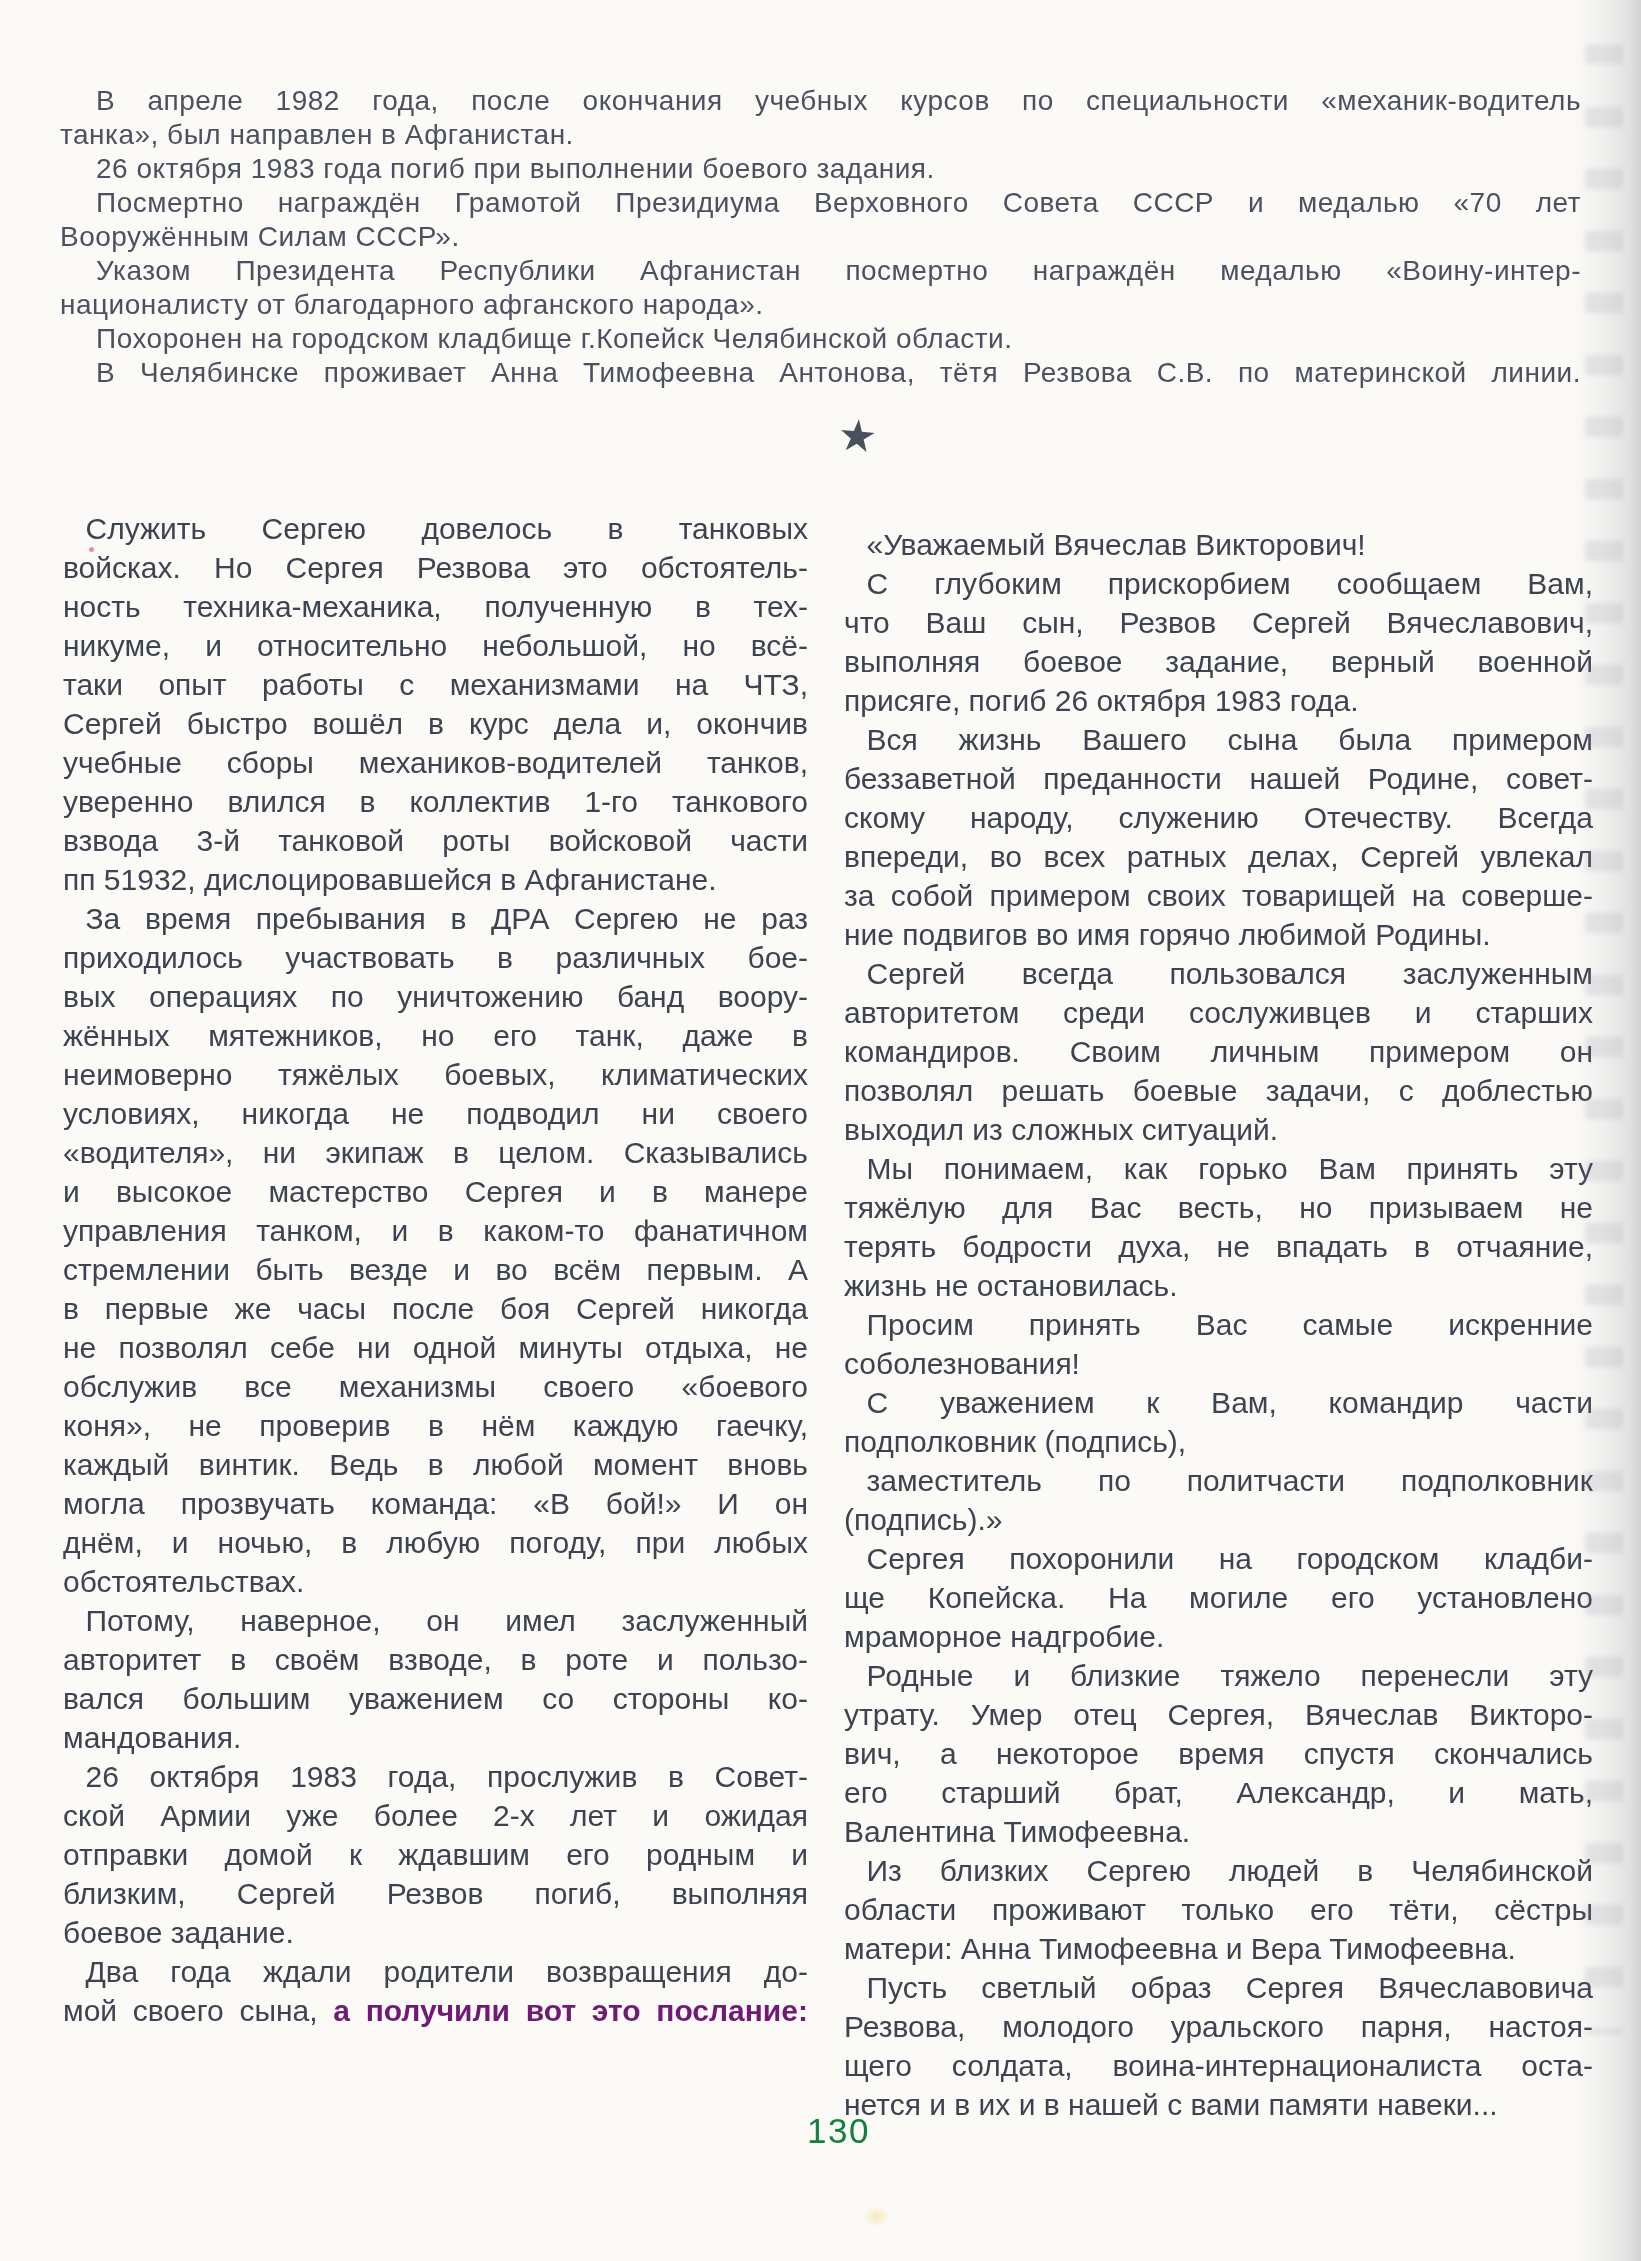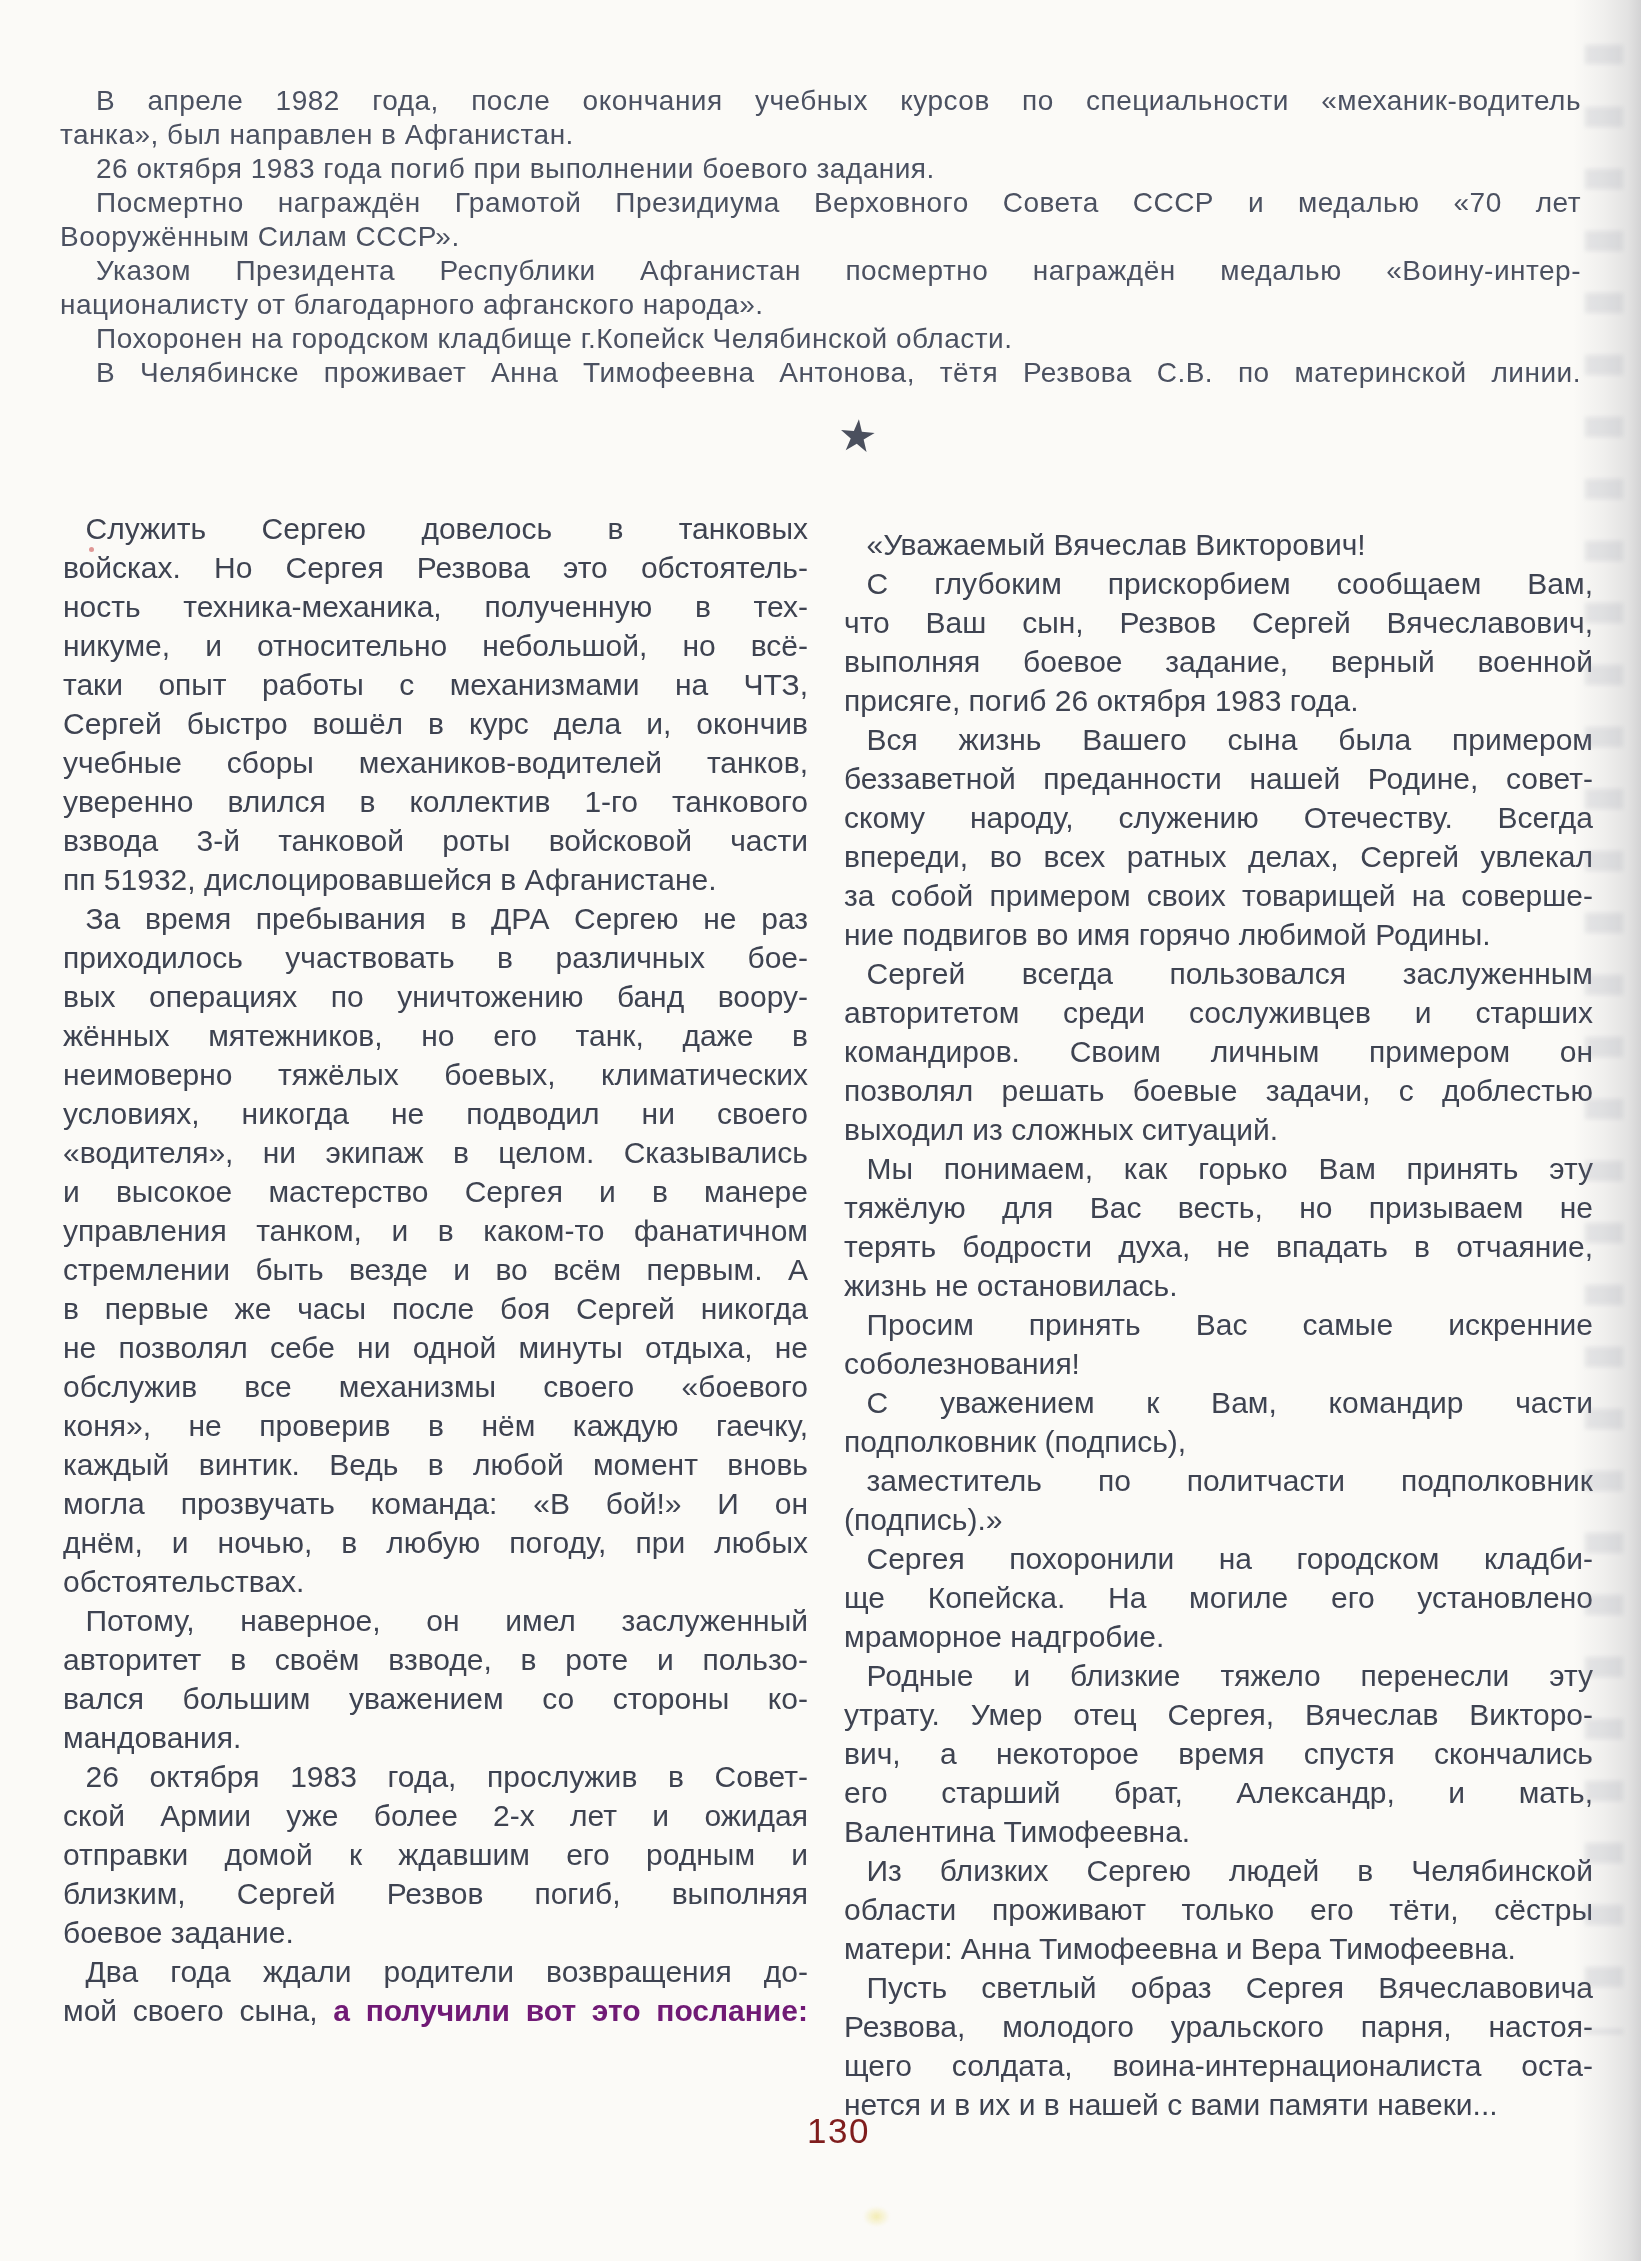--- a/index.html
+++ b/index.html
@@ -57,21 +57,21 @@
   
   .pageno {
     position: absolute;
     left: 0; right: 0;
     top: 2111px;
     text-align: center;
     padding-left: 35px;
     font-family: "Liberation Sans", sans-serif;
     font-size: 35px;
     letter-spacing: 1.5px;
-    color: #7f1d1d;
+    color: #15803d;
   }
   
   .gutter {
     position: absolute;
     top: 0; right: 0;
     width: 69px;
     height: 100%;
     background: linear-gradient(to right,
       rgba(140,142,150,0) 0%,
       rgba(140,142,152,0.10) 45%,

